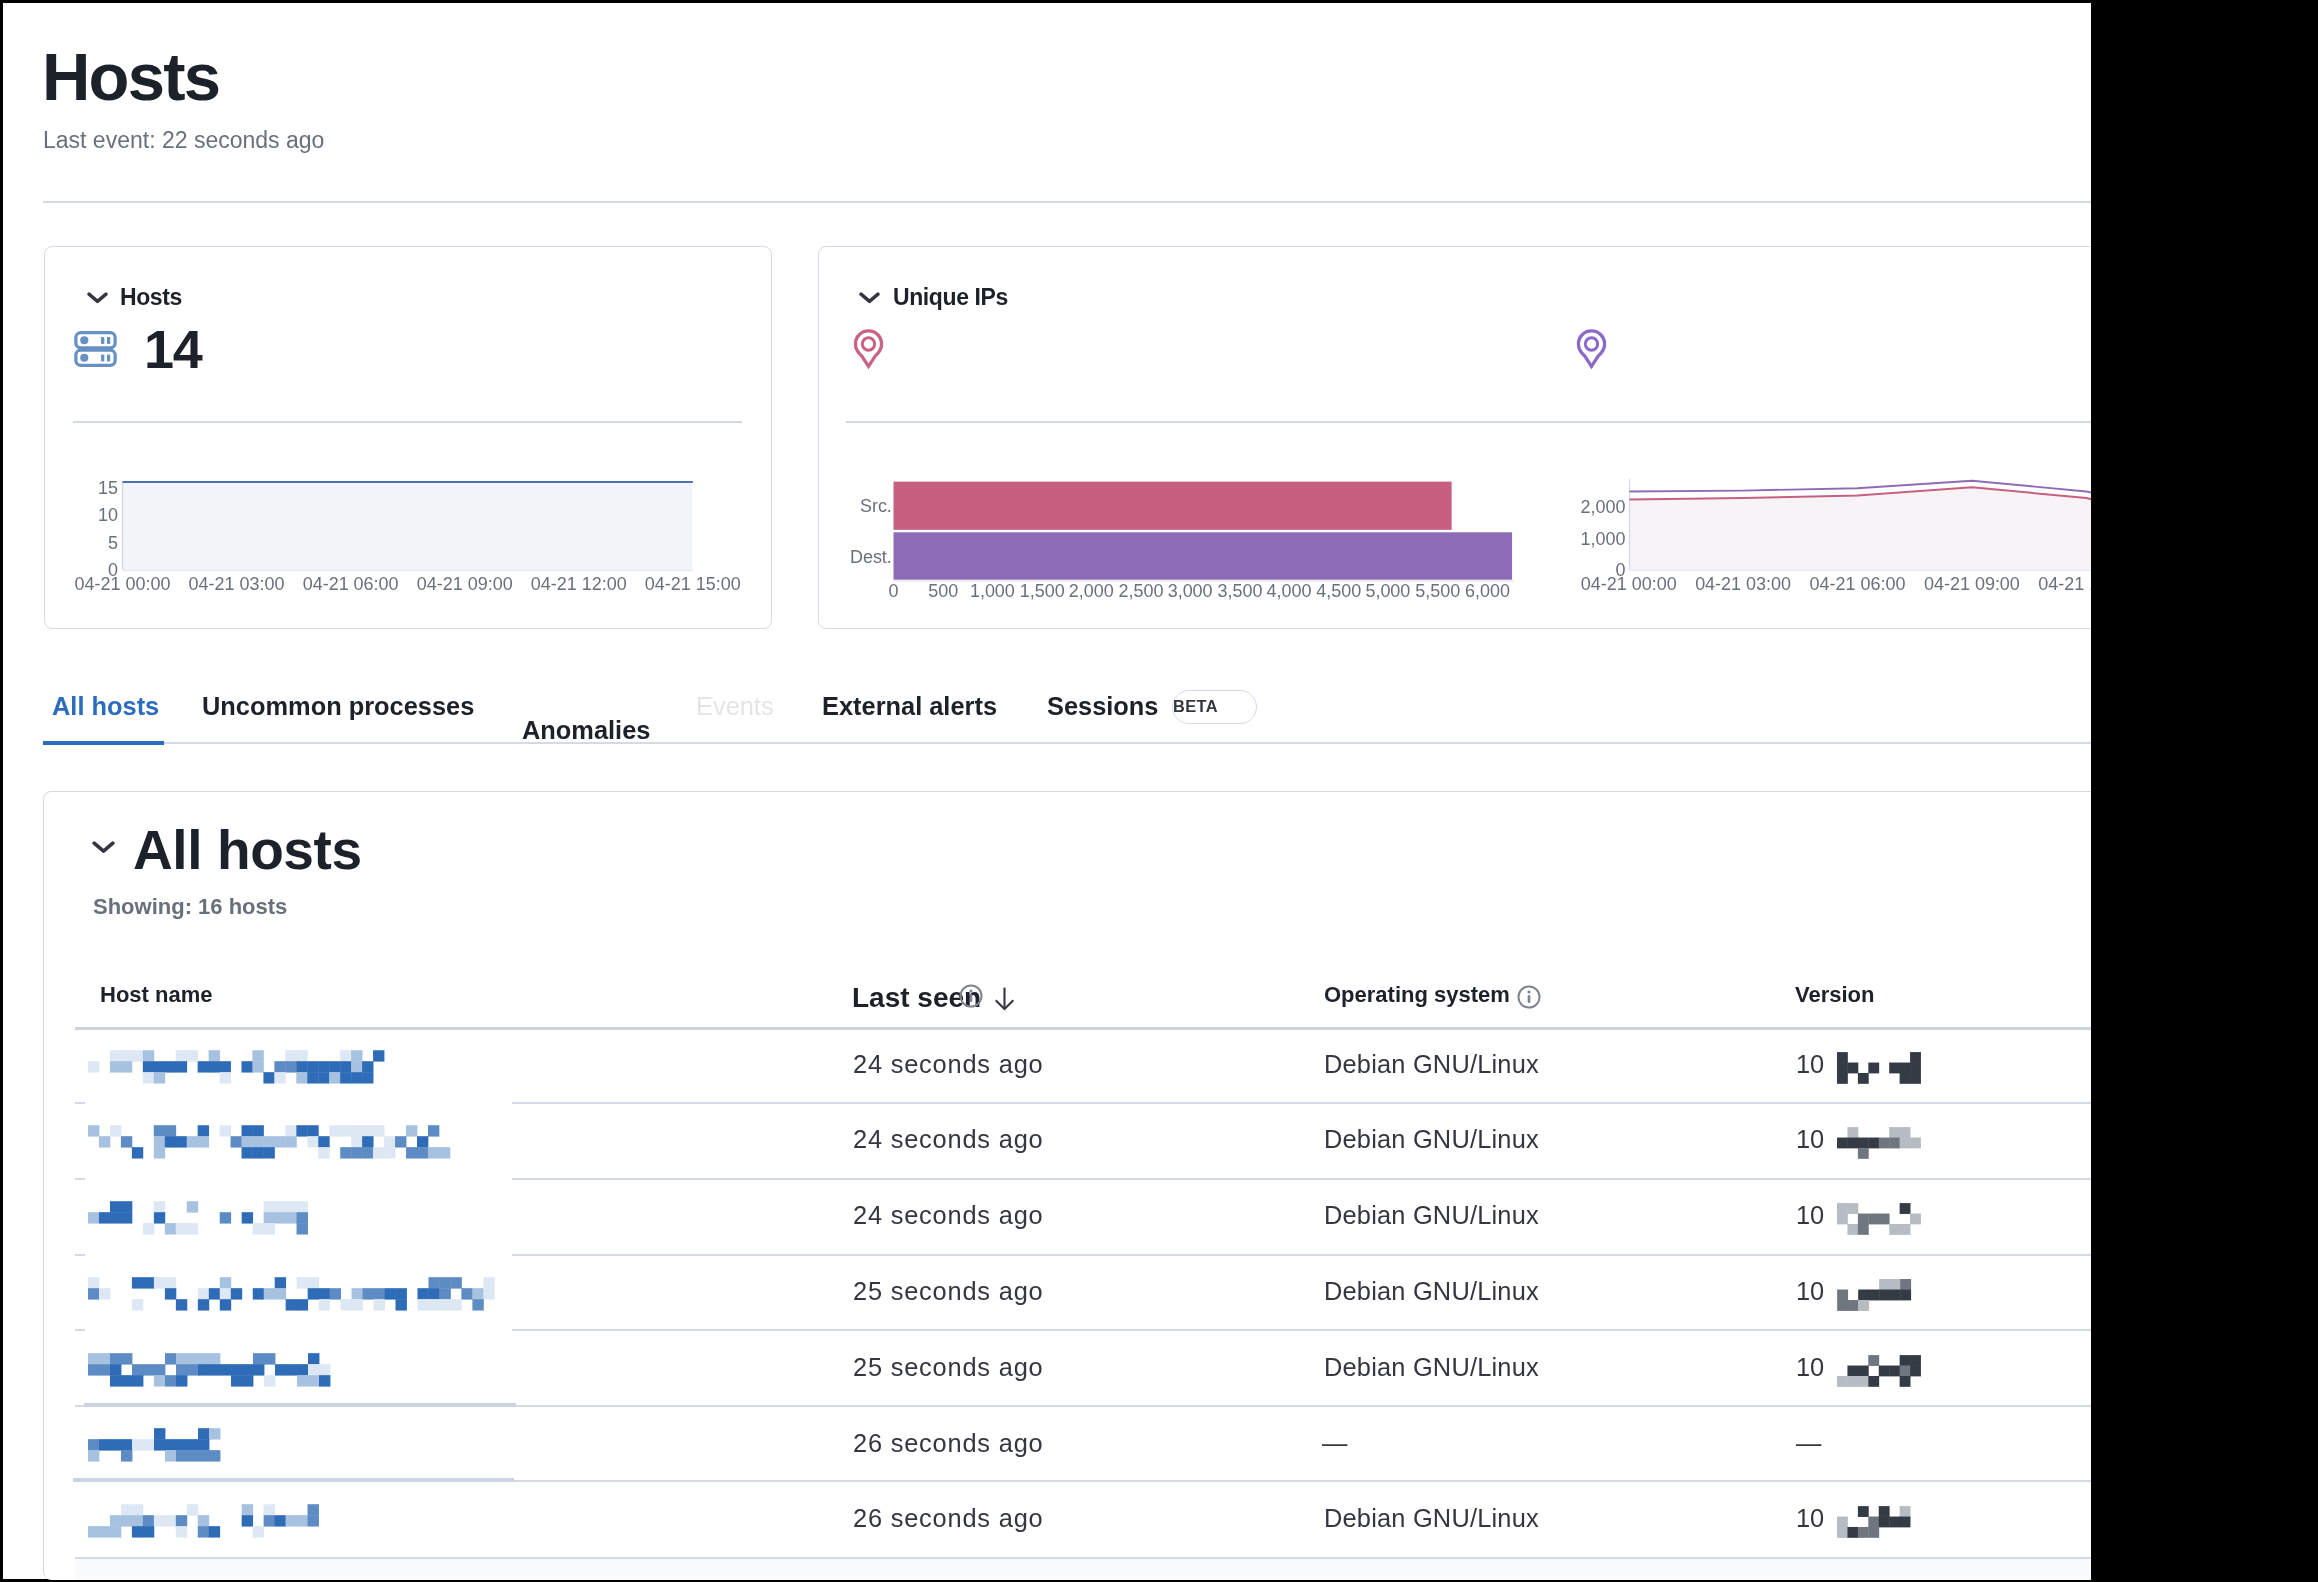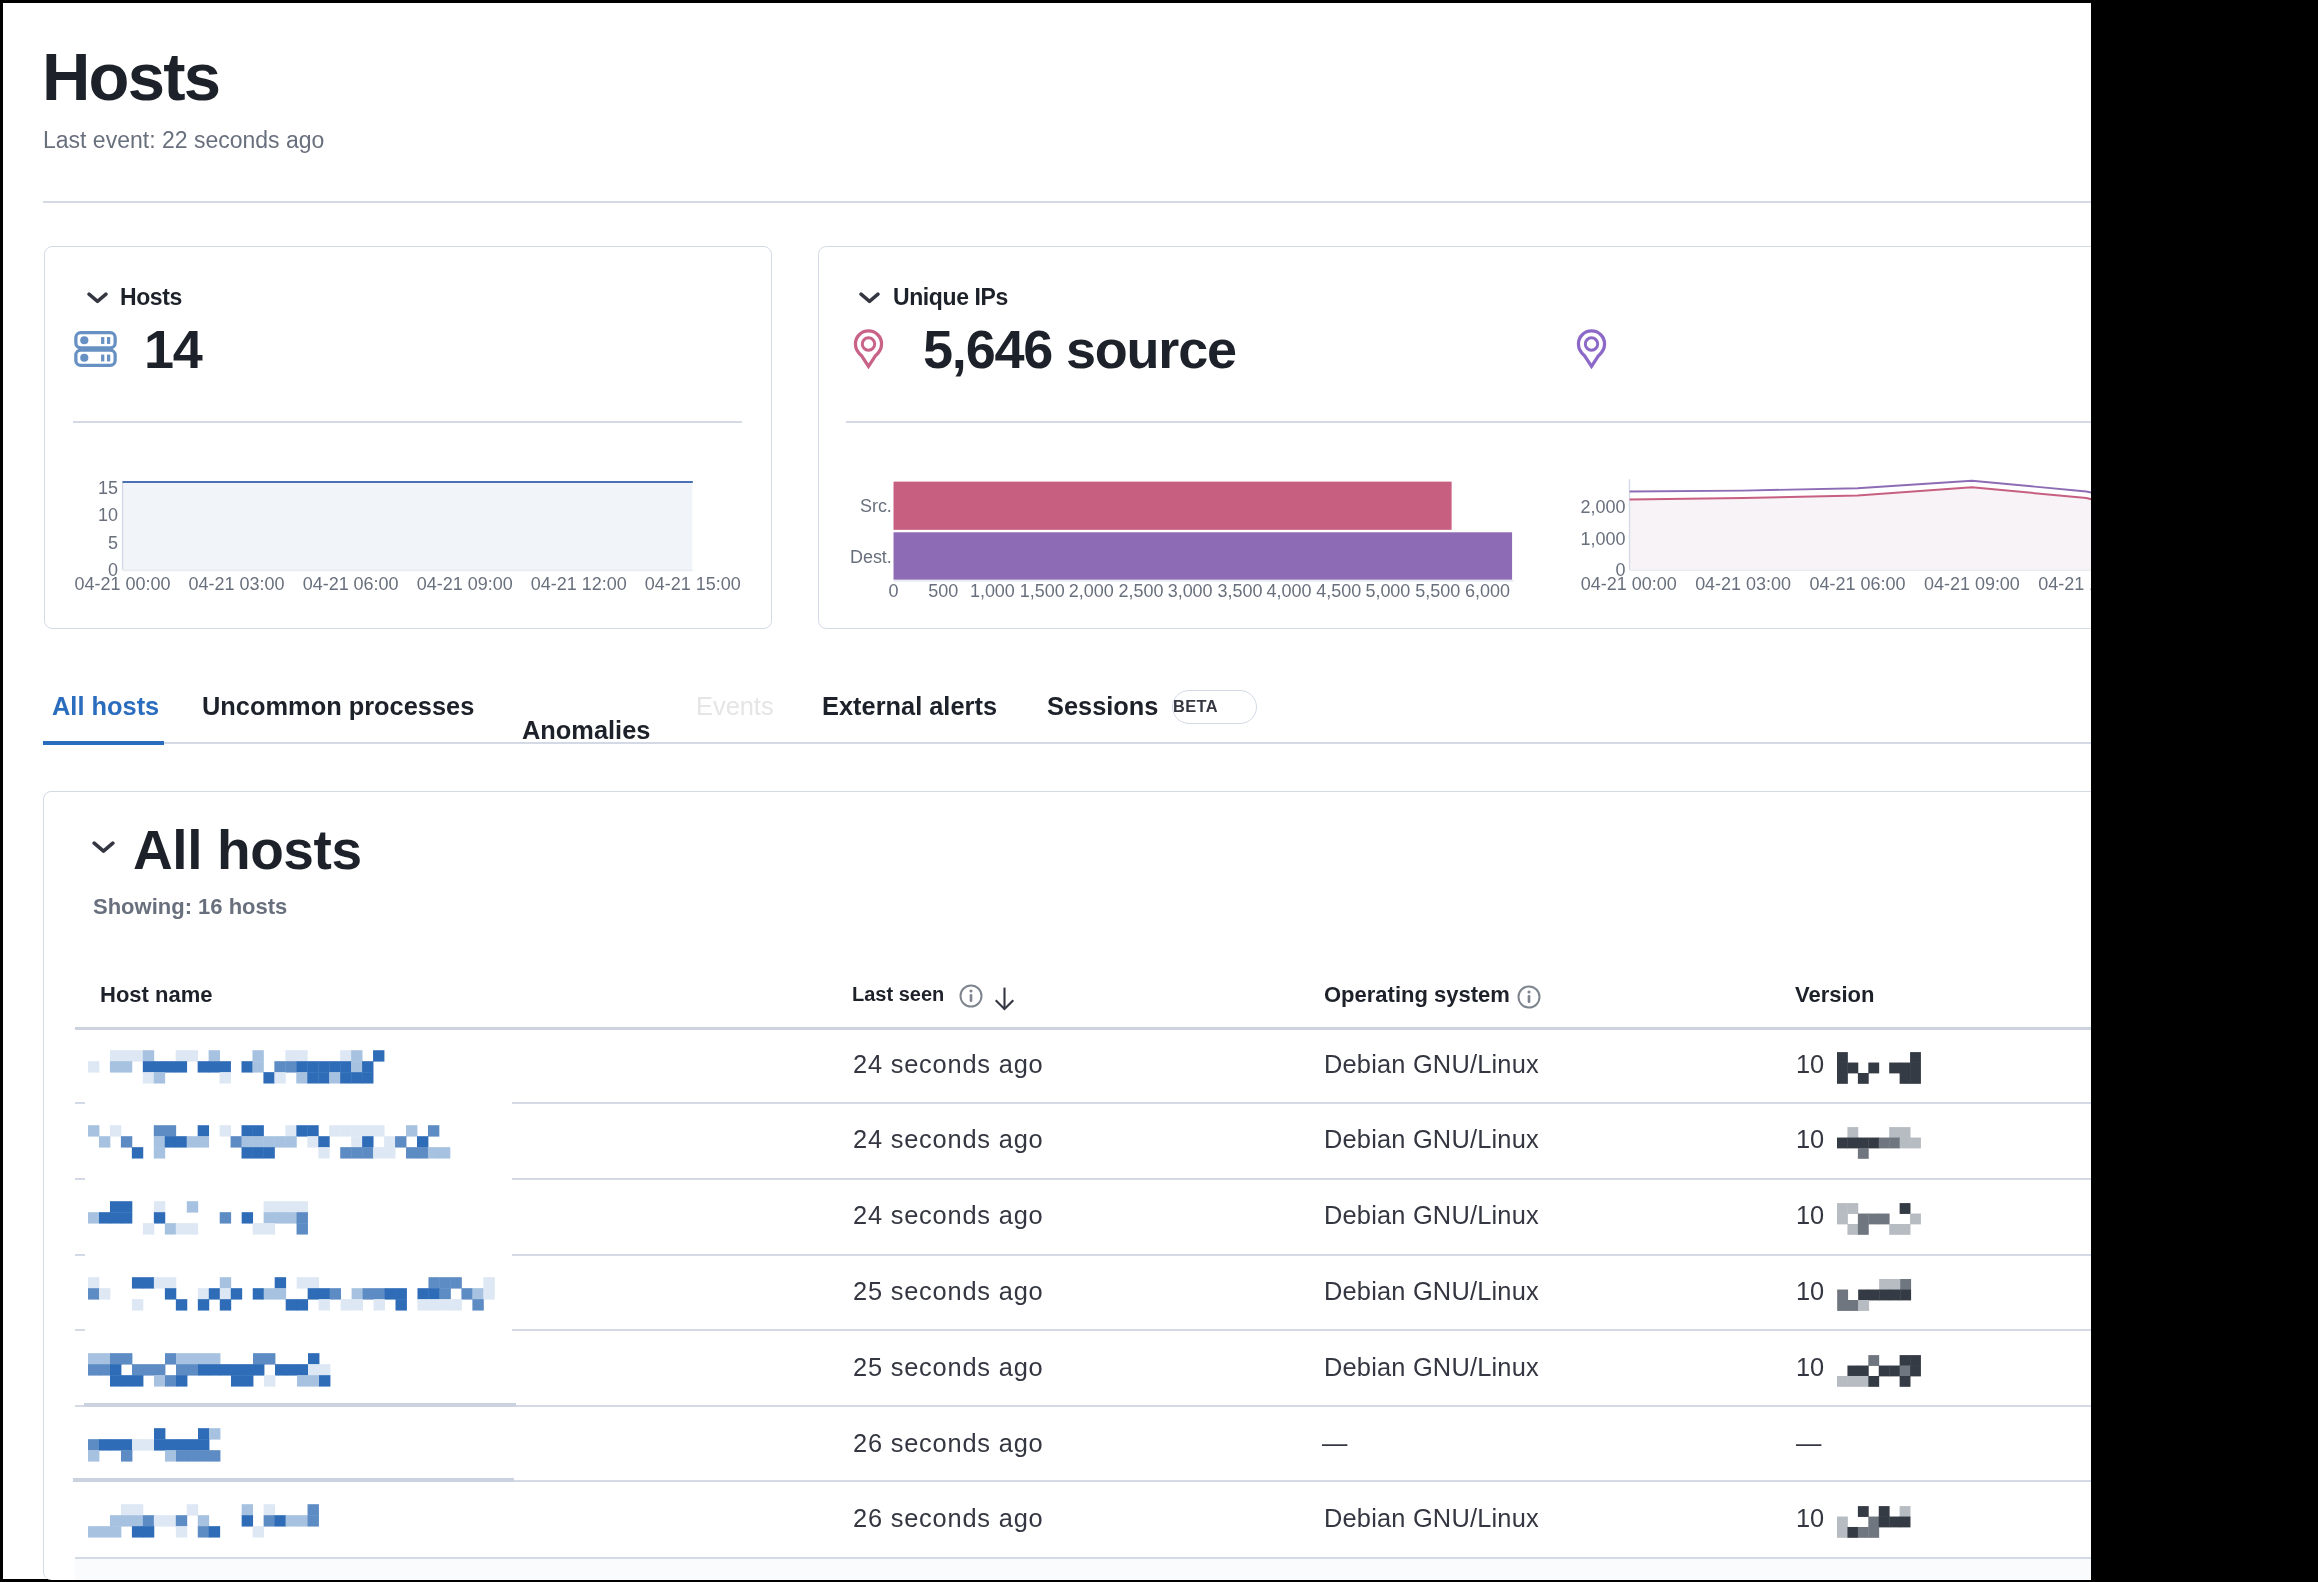--- a/index.html
+++ b/index.html
@@ -32,21 +32,20 @@
         <line x1="42" y1="28.8" x2="42" y2="37.2"></line>
 </g>
 <circle cx="12.3" cy="11.3" r="5" fill="#6791c2"></circle>
       <circle cx="12.3" cy="32.7" r="5" fill="#6791c2"></circle>
 </svg>
 <div style="position:absolute;left:144px;top:322px;font-size:54px;line-height:1;font-weight:700;color:#1d2129;white-space:nowrap;letter-spacing:-1.2px;">14</div>
 <svg style="position:absolute;left:853px;top:329px" width="31" height="40" viewBox="0 0 38 49">
       <path d="M19 2.4 C10 2.4 3 9.5 3 18.3 C3 24.4 6.4 29.2 10.4 32.7 L19 45.8 L27.6 32.7 C31.6 29.2 35 24.4 35 18.3 C35 9.5 28 2.4 19 2.4 Z" fill="none" stroke="#c96287" stroke-width="4"></path>
       <circle cx="19" cy="18.4" r="7.6" fill="none" stroke="#c96287" stroke-width="3.6"></circle>
     </svg>
-<div style="position:absolute;left:923px;top:322px;font-size:54px;line-height:1;font-weight:700;color:#1d2129;white-space:nowrap;letter-spacing:-1.2px;">5,646 source</div>
 <svg style="position:absolute;left:1576px;top:329px" width="31" height="40" viewBox="0 0 38 49">
       <path d="M19 2.4 C10 2.4 3 9.5 3 18.3 C3 24.4 6.4 29.2 10.4 32.7 L19 45.8 L27.6 32.7 C31.6 29.2 35 24.4 35 18.3 C35 9.5 28 2.4 19 2.4 Z" fill="none" stroke="#8c69c8" stroke-width="4"></path>
       <circle cx="19" cy="18.4" r="7.6" fill="none" stroke="#8c69c8" stroke-width="3.6"></circle>
     </svg>
 <div style="position:absolute;left:73px;top:421px;width:669px;height:1.6px;background:#d3dae6;"></div>
 <div style="position:absolute;left:846px;top:421px;width:1407px;height:1.6px;background:#d3dae6;"></div>
 <svg style="position:absolute;left:70px;top:471px" width="688" height="139" viewBox="0 0 840 170">
       <rect x="63.5" y="13" width="697" height="108" fill="#f1f4f9"></rect>
       <line x1="63.5" y1="13" x2="63.5" y2="121" stroke="#d3dae6" stroke-width="1.6"></line>
       <line x1="63.5" y1="121.5" x2="761" y2="121.5" stroke="#e9ecf1" stroke-width="2"></line>
@@ -107,21 +106,21 @@
 <div style="position:absolute;left:43px;top:742px;width:2237px;height:1.6px;background:#d3dae6;"></div>
 <div style="position:absolute;left:43px;top:741px;width:121px;height:4.1px;background:#2a6cbd;"></div>
 <div style="position:absolute;left:1172px;top:690px;width:85px;height:34px;border:1.6px solid #d3dae6;border-radius:17px;box-sizing:border-box;font-size:16.4px;font-weight:700;color:#343741;letter-spacing:0.4px;text-align:left;line-height:31px;">BETA</div>
 <div style="position:absolute;left:43px;top:791px;width:2237px;height:789px;background:#fff;border-radius:8.2px;border:1.6px solid #d3dae6;box-sizing:border-box;border-bottom:none;"></div>
 <svg style="position:absolute;left:92px;top:841px" width="23" height="12.3" viewBox="0 0 28 15">
       <path d="M2.64 2.64 L14.0 12.36 L25.36 2.64" fill="none" stroke="#343741" stroke-width="4.4" stroke-linecap="round" stroke-linejoin="round"></path>
     </svg>
 <div style="position:absolute;left:133px;top:823px;font-size:55px;line-height:1;font-weight:700;color:#1d2129;white-space:nowrap;letter-spacing:-0.4px;">All hosts</div>
 <div style="position:absolute;left:75px;top:896px;font-size:22px;line-height:1;font-weight:700;color:#69707d;white-space:nowrap;margin-left:18px;">Showing: 16 hosts</div>
 <div style="position:absolute;left:88px;top:984px;font-size:22px;line-height:1;font-weight:700;color:#1d2129;white-space:nowrap;margin-left:12px;">Host name</div>
-<div style="position:absolute;left:852px;top:984px;font-size:20px;line-height:1;font-weight:700;color:#1d2129;white-space:nowrap;">Last seen</div>
+<div style="position:absolute;left:852px;top:984px;font-size:28px;line-height:1;font-weight:700;color:#1d2129;white-space:nowrap;">Last seen</div>
 <div style="position:absolute;left:1324px;top:984px;font-size:22px;line-height:1;font-weight:700;color:#1d2129;white-space:nowrap;">Operating system</div>
 <div style="position:absolute;left:1795px;top:984px;font-size:22px;line-height:1;font-weight:700;color:#1d2129;white-space:nowrap;">Version</div>
 <svg style="position:absolute;left:959px;top:984px" width="24" height="24" viewBox="0 0 29 29">
       <circle cx="14.5" cy="14.5" r="12.7" fill="none" stroke="#7e858f" stroke-width="2.4"></circle>
       <circle cx="14.5" cy="8.4" r="1.9" fill="#7e858f"></circle>
       <rect x="12.9" y="12" width="3.2" height="9.8" rx="1.5" fill="#7e858f"></rect>
     </svg>
 <svg style="position:absolute;left:1517px;top:985px" width="24" height="24" viewBox="0 0 29 29">
       <circle cx="14.5" cy="14.5" r="12.7" fill="none" stroke="#7e858f" stroke-width="2.4"></circle>
       <circle cx="14.5" cy="8.4" r="1.9" fill="#7e858f"></circle>

